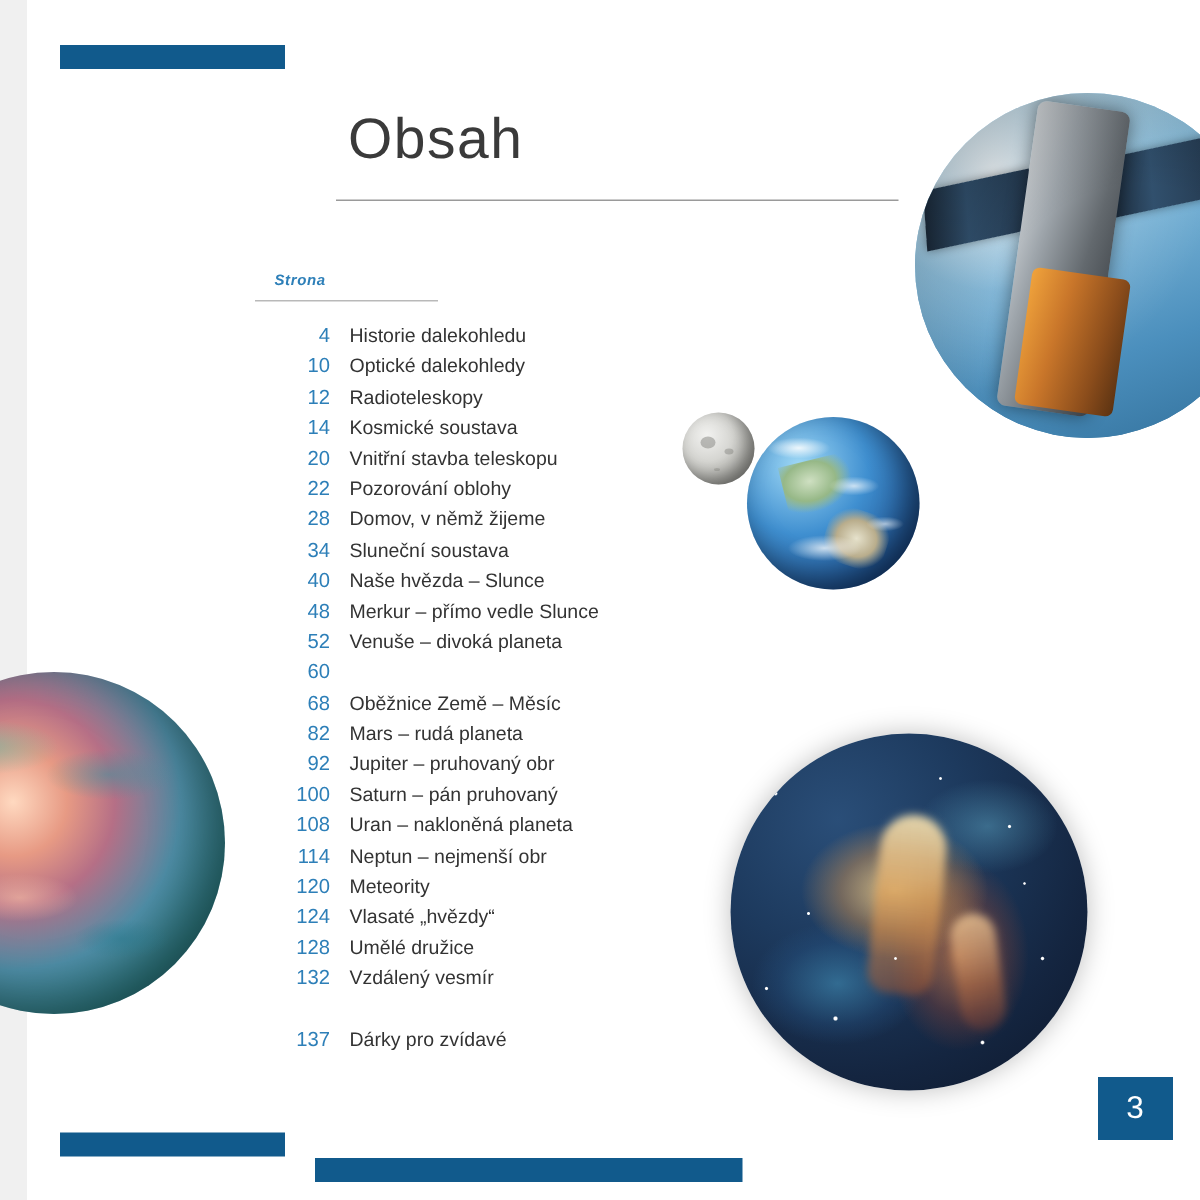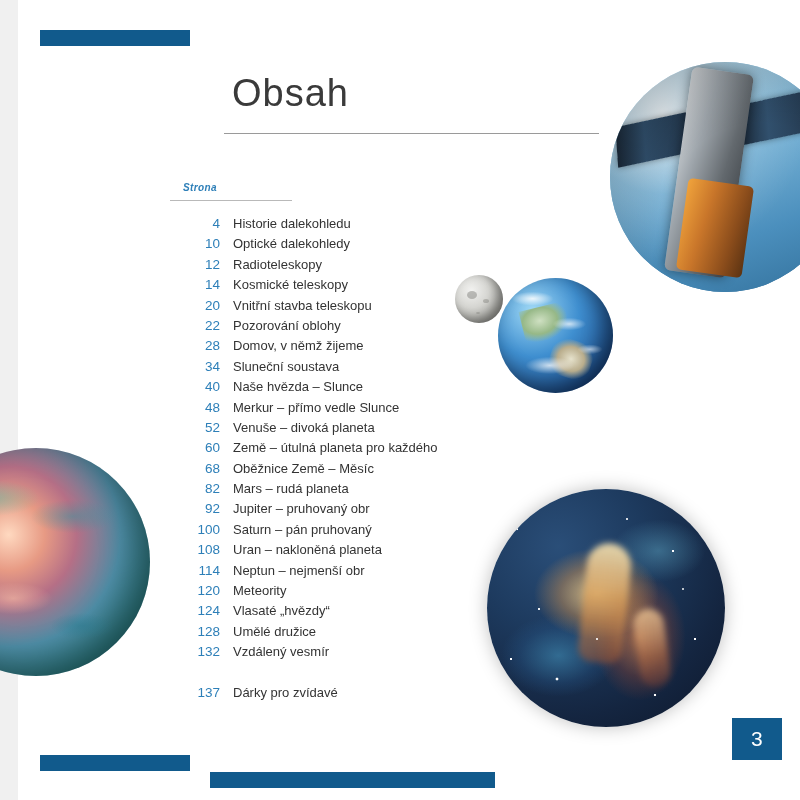--- a/index.html
+++ b/index.html
@@ -339,21 +339,21 @@
     <div class="toc-row">
       <span class="toc-page">10</span>
       <span class="toc-label">Optické dalekohledy</span>
     </div>
     <div class="toc-row">
       <span class="toc-page">12</span>
       <span class="toc-label">Radioteleskopy</span>
     </div>
     <div class="toc-row">
       <span class="toc-page">14</span>
-      <span class="toc-label">Kosmické teleskopy</span>
+      <span class="toc-label">Kosmické soustava</span>
     </div>
     <div class="toc-row">
       <span class="toc-page">20</span>
       <span class="toc-label">Vnitřní stavba teleskopu</span>
     </div>
     <div class="toc-row">
       <span class="toc-page">22</span>
       <span class="toc-label">Pozorování oblohy</span>
     </div>
     <div class="toc-row">
@@ -371,21 +371,20 @@
     <div class="toc-row">
       <span class="toc-page">48</span>
       <span class="toc-label">Merkur – přímo vedle Slunce</span>
     </div>
     <div class="toc-row">
       <span class="toc-page">52</span>
       <span class="toc-label">Venuše – divoká planeta</span>
     </div>
     <div class="toc-row">
       <span class="toc-page">60</span>
-      <span class="toc-label">Země – útulná planeta pro každého</span>
     </div>
     <div class="toc-row">
       <span class="toc-page">68</span>
       <span class="toc-label">Oběžnice Země – Měsíc</span>
     </div>
     <div class="toc-row">
       <span class="toc-page">82</span>
       <span class="toc-label">Mars – rudá planeta</span>
     </div>
     <div class="toc-row">

